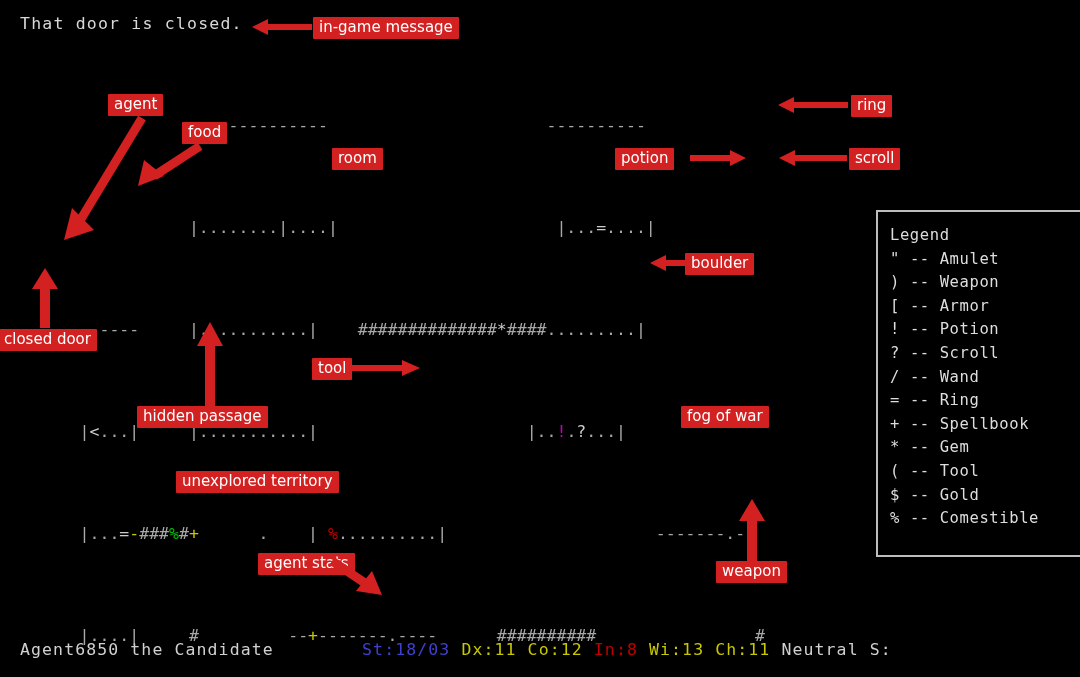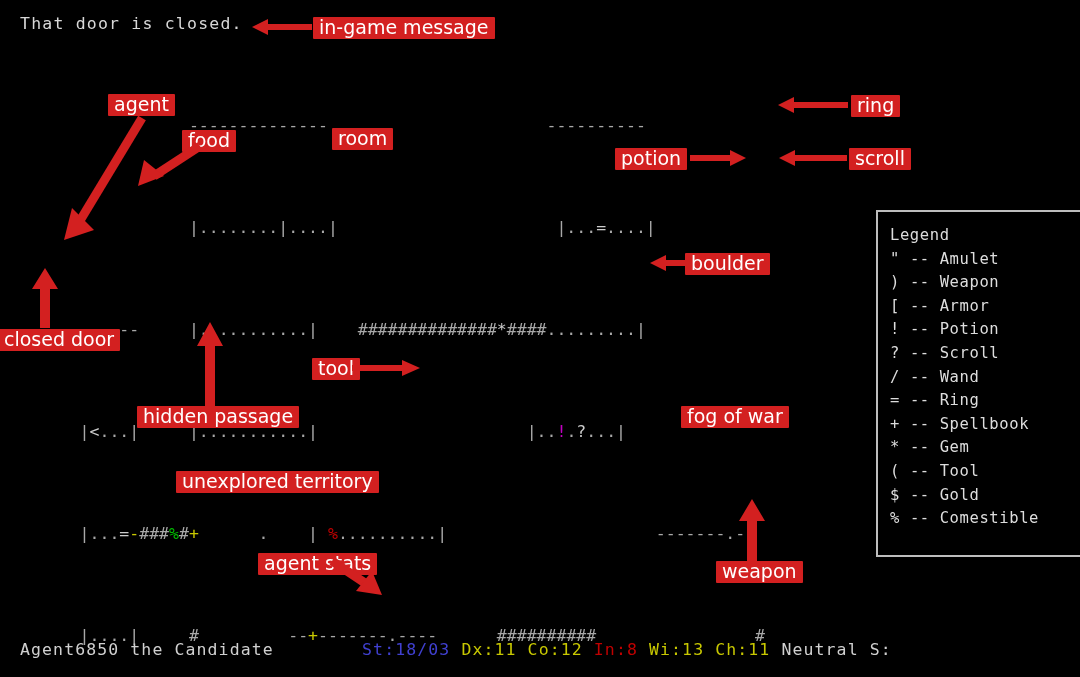--- a/index.html
+++ b/index.html
@@ -85,21 +85,21 @@
   }
   #legend .legend-title { white-space: pre; }
   #legend .legend-row { white-space: pre; }
 
   
   .ann {
     position: absolute;
     background: #d32020;
     color: #ffffff;
     font-family: "DejaVu Sans", "Liberation Sans", sans-serif;
-    font-size: 19px;
+    font-size: 15px;
     font-weight: 500;
     padding: 2px 6px 3px 6px;
     line-height: 17px;
     white-space: nowrap;
     border-radius: 1px;
   }
   .arrow { position: absolute; }
   .arrow svg { display: block; }
 </style>
 </head>
@@ -178,29 +178,29 @@
 </div>
 
 <div class="ann" style="left:108px; top:94px;">agent</div>
 <div class="arrow" style="left:58px; top:112px;">
   <svg width="90" height="130" viewBox="0 0 90 130">
     <line x1="84" y1="6" x2="20" y2="112" stroke="#d32020" stroke-width="9"></line>
     <polygon points="6,128 14,96 36,118" fill="#d32020"></polygon>
   </svg>
 </div>
 
-<div class="ann" style="left:182px; top:130px;">food</div>
+<div class="ann" style="left:182px; top:122px;">food</div>
 <div class="arrow" style="left:130px; top:140px;">
   <svg width="76" height="48" viewBox="0 0 76 48">
     <line x1="70" y1="6" x2="24" y2="36" stroke="#d32020" stroke-width="9"></line>
     <polygon points="8,46 14,20 34,36" fill="#d32020"></polygon>
   </svg>
 </div>
 
-<div class="ann" style="left:332px; top:128px;">room</div>
+<div class="ann" style="left:332px; top:148px;">room</div>
 
 <div class="ann" style="left:851px; top:95px;">ring</div>
 <div class="arrow" style="left:778px; top:96px;">
   <svg width="70" height="18" viewBox="0 0 70 18">
       <polygon points="0,9 16,1 16,6 70,6 70,12 16,12 16,17" fill="#d32020"></polygon>
     </svg>
 </div>
 
 <div class="ann" style="left:615px; top:148px;">potion</div>
 <div class="arrow" style="left:690px; top:149px;">

